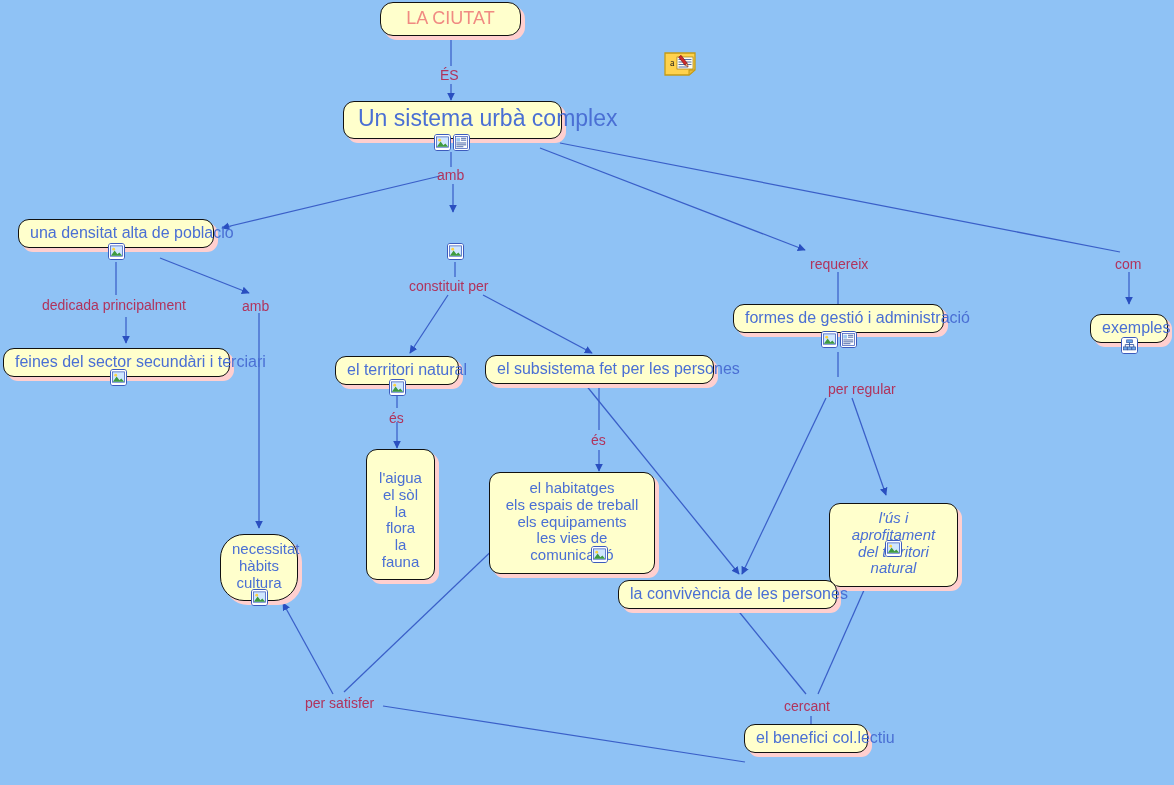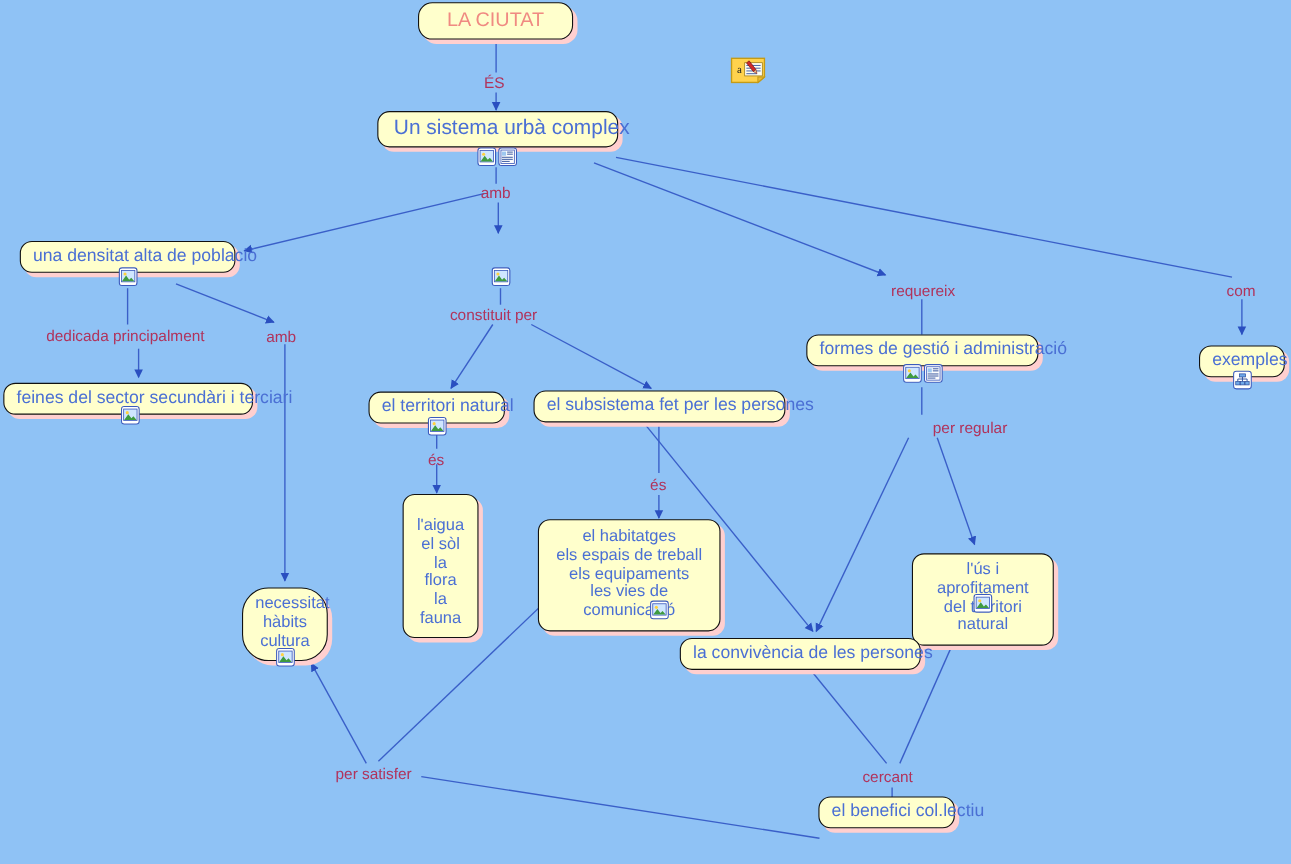--- a/index.html
+++ b/index.html
@@ -33,21 +33,21 @@
   .node.multi{white-space:normal;}
   .node.multi .txt{display:block;}
 
   
   .node.root{
     color:#f08a82;
     font-size:18px;
     border-radius:13px;
     padding:5px 16px 7px 16px;
   }
-  .node.lvl1{font-size:19px;padding:4px 14px 6px 14px;}
+  .node.lvl1{font-size:23px;padding:4px 14px 6px 14px;}
   .node.n16{font-size:16px;}
   .node.n15{font-size:15px;}
 
   
   .link-label{
     position:absolute;
     color:#b0335c;
     font-size:14px;
     white-space:nowrap;
     z-index:5;
@@ -311,21 +311,21 @@
     <span class="ico">
       <svg viewBox="0 0 16 16">
           <rect x="0" y="0" width="16" height="16" fill="#fff"></rect>
           <rect x="1.5" y="2" width="13" height="11" fill="#cfe6ff" stroke="#3c5bbd" stroke-width="0.8"></rect>
           <circle cx="5" cy="5.5" r="1.5" fill="#ffd23f"></circle>
           <path d="M2 12.5 L6 7 L9 11 L11 9 L14 12.5 Z" fill="#3f9b3f"></path>
         </svg>
     </span>
   </div>
 
-  <div class="node n15 multi" style="left:829px;top:503px;width:129px;padding-top:6px;padding-bottom:9px;">
+  <div class="node n15 multi" style="left:829px;top:503px;width:129px;padding-top:6px;padding-bottom:9px;font-style:italic;">
     <span class="txt">l'ús i aprofitament</span>
     <span class="txt">del territori natural</span>
   </div>
   <div class="icons" style="left:885px;top:540px;">
     <span class="ico">
       <svg viewBox="0 0 16 16">
           <rect x="0" y="0" width="16" height="16" fill="#fff"></rect>
           <rect x="1.5" y="2" width="13" height="11" fill="#cfe6ff" stroke="#3c5bbd" stroke-width="0.8"></rect>
           <circle cx="5" cy="5.5" r="1.5" fill="#ffd23f"></circle>
           <path d="M2 12.5 L6 7 L9 11 L11 9 L14 12.5 Z" fill="#3f9b3f"></path>
@@ -359,21 +359,21 @@
 
   <div class="link-label" style="left:440px;top:67px;">ÉS</div>
   <div class="link-label" style="left:437px;top:167px;">amb</div>
   <div class="link-label" style="left:42px;top:297px;">dedicada principalment</div>
   <div class="link-label" style="left:242px;top:298px;">amb</div>
   <div class="link-label" style="left:409px;top:278px;">constituit per</div>
   <div class="link-label" style="left:810px;top:256px;">requereix</div>
   <div class="link-label" style="left:1115px;top:256px;">com</div>
   <div class="link-label" style="left:389px;top:410px;">és</div>
   <div class="link-label" style="left:591px;top:432px;">és</div>
-  <div class="link-label" style="left:848px;top:381px;">per  regular</div>
+  <div class="link-label" style="left:828px;top:381px;">per  regular</div>
   <div class="link-label" style="left:305px;top:695px;">per satisfer</div>
   <div class="link-label" style="left:784px;top:698px;">cercant</div>
 
   <div class="note-icon" style="left:664px;top:52px;">
     <svg viewBox="0 0 32 24" width="32" height="24">
       <path d="M1 1 H31 V18 L25 23 H1 Z" fill="#ffd24d" stroke="#c49b16" stroke-width="1.3"></path>
       <path d="M25 23 L25 18 L31 18 Z" fill="#e8b93a" stroke="#c49b16" stroke-width="1"></path>
       <text x="6" y="14" font-family="'Liberation Serif', serif" font-size="10" fill="#1a1a1a">a</text>
       <rect x="13" y="5" width="16" height="12" fill="#fffdf2" stroke="#9a7a12" stroke-width="0.7"></rect>
       <g stroke="#2b4d9b" stroke-width="0.8">

